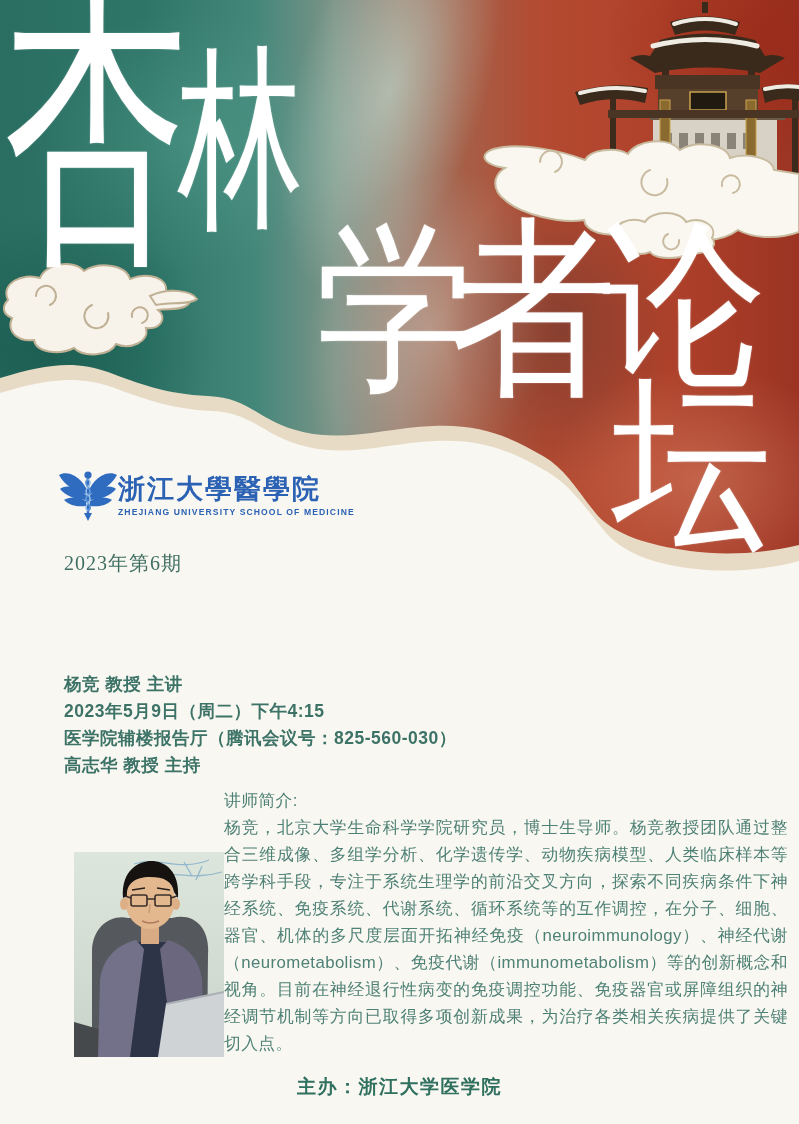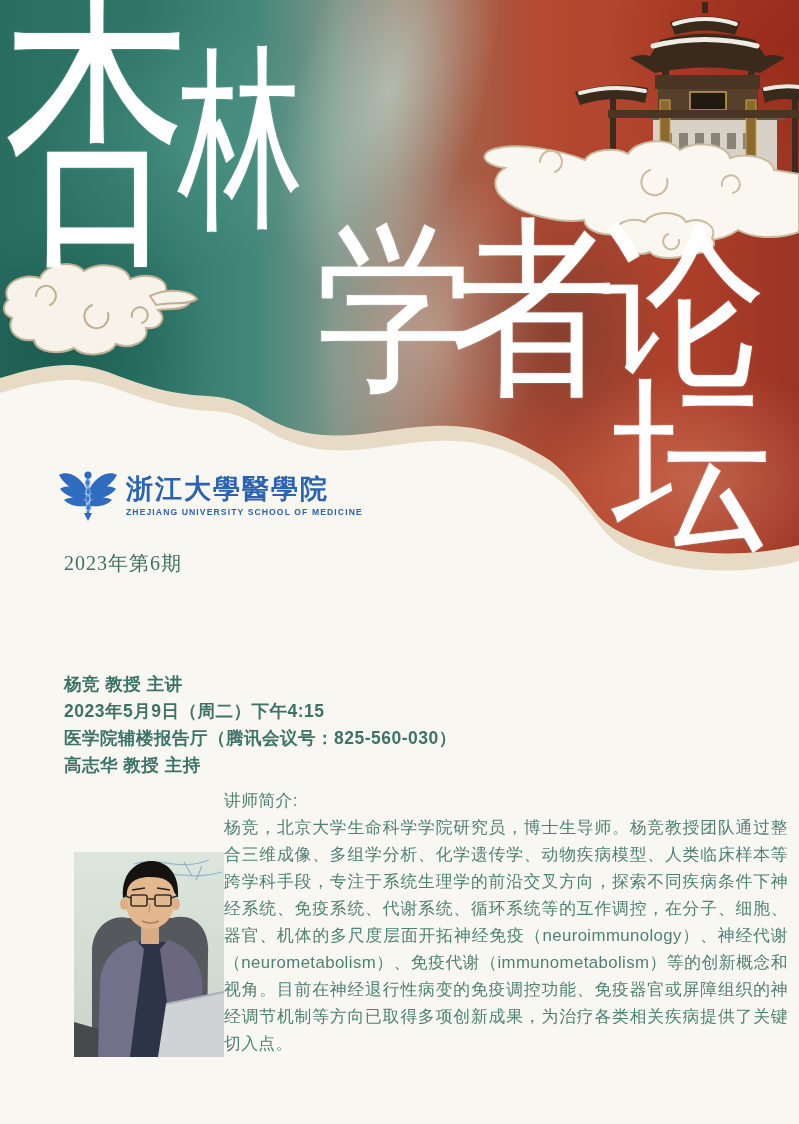--- a/index.html
+++ b/index.html
@@ -26,21 +26,21 @@
     text-shadow:0 0 2px rgba(255,255,255,.4);
   }
   .char-xing{left:4px;  top:-18px; font-size:295px; transform:scaleX(.62);}
   .char-lin {left:178px; top:43px;  font-size:195px; transform:scaleX(.64);}
   .char-xue {left:316px; top:219px; font-size:182px; transform:scaleX(.87);}
   .char-zhe {left:448px; top:215px; font-size:192px; transform:scaleX(.88);}
   .char-lun {left:602px; top:217px; font-size:180px; transform:scaleX(.91);}
   .char-tan {left:612px; top:372px; font-size:185px; transform:scaleX(.86);}
   
   .content{position:absolute;top:0;left:0;width:799px;height:1124px;z-index:3;}
-  .logo-row{position:absolute;top:468px;left:58px;display:flex;align-items:center;gap:8px;}
+  .logo-row{position:absolute;top:468px;left:58px;display:flex;align-items:center;gap:0;}
   .logo-mark{flex:0 0 auto;}
   .logo-texts{display:flex;flex-direction:column;}
   .logo-cn{
     font-family:"Liberation Serif","DejaVu Serif",serif;
     font-size:27px;font-weight:700;color:#2b62b4;
     letter-spacing:2px;line-height:1.1;
   }
   .logo-en{
     font-size:8.6px;font-weight:700;color:#2b62b4;
     letter-spacing:1.1px;margin-top:3px;
@@ -265,14 +265,15 @@
         <path d="M68,69 Q76,73 85,69" stroke="#b07a5e" stroke-width="1.6" fill="none"></path>
         <path d="M92,152 L150,140 L150,205 L84,205 Z" fill="#cfd3d6"></path>
         <path d="M92,152 L150,140" stroke="#aab0b5" stroke-width="2" fill="none"></path>
       </svg>
       <div class="bio-text">
         <div class="bio-heading">讲师简介:</div>
         <div>杨竞，北京大学生命科学学院研究员，博士生导师。杨竞教授团队通过整合三维成像、多组学分析、化学遗传学、动物疾病模型、人类临床样本等跨学科手段，专注于系统生理学的前沿交叉方向，探索不同疾病条件下神经系统、免疫系统、代谢系统、循环系统等的互作调控，在分子、细胞、器官、机体的多尺度层面开拓神经免疫（neuroimmunology）、神经代谢（neurometabolism）、免疫代谢（immunometabolism）等的创新概念和视角。目前在神经退行性病变的免疫调控功能、免疫器官或屏障组织的神经调节机制等方向已取得多项创新成果，为治疗各类相关疾病提供了关键切入点。</div>
       </div>
     </div>
 
+    <div class="footer-line">主办：浙江大学医学院</div>
   </div>
 </div>
 
 </body></html>

